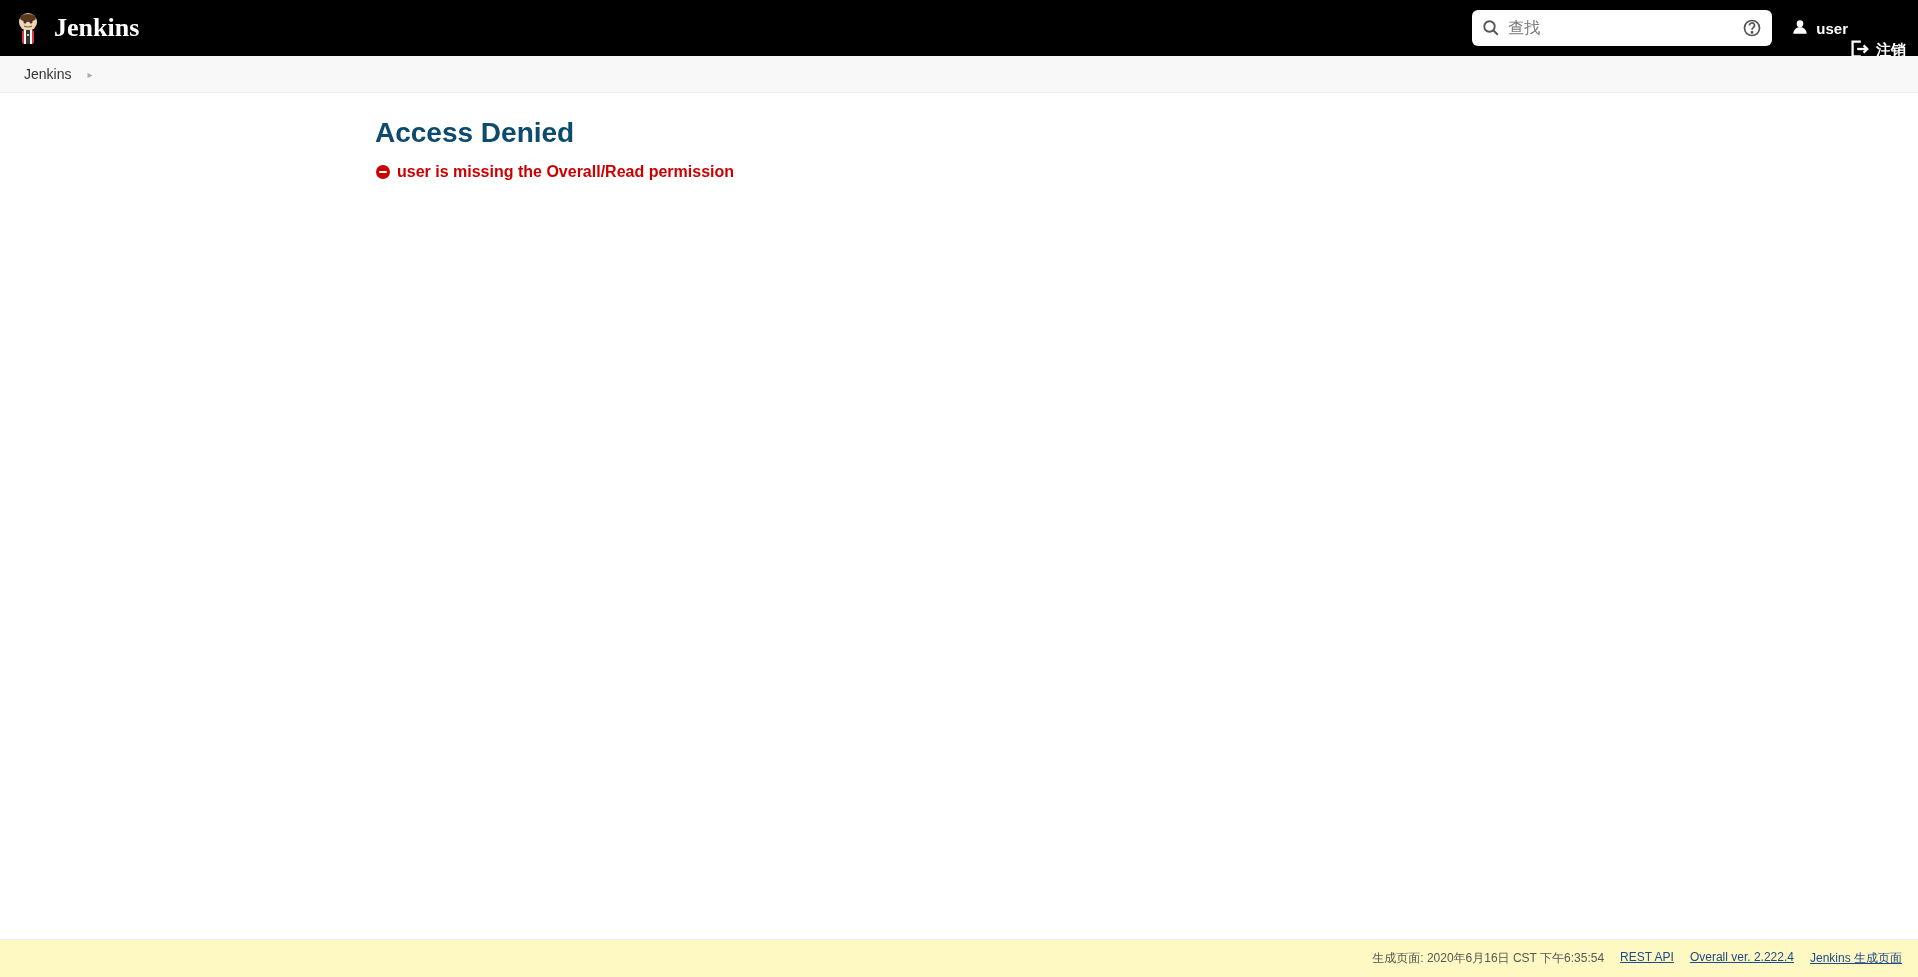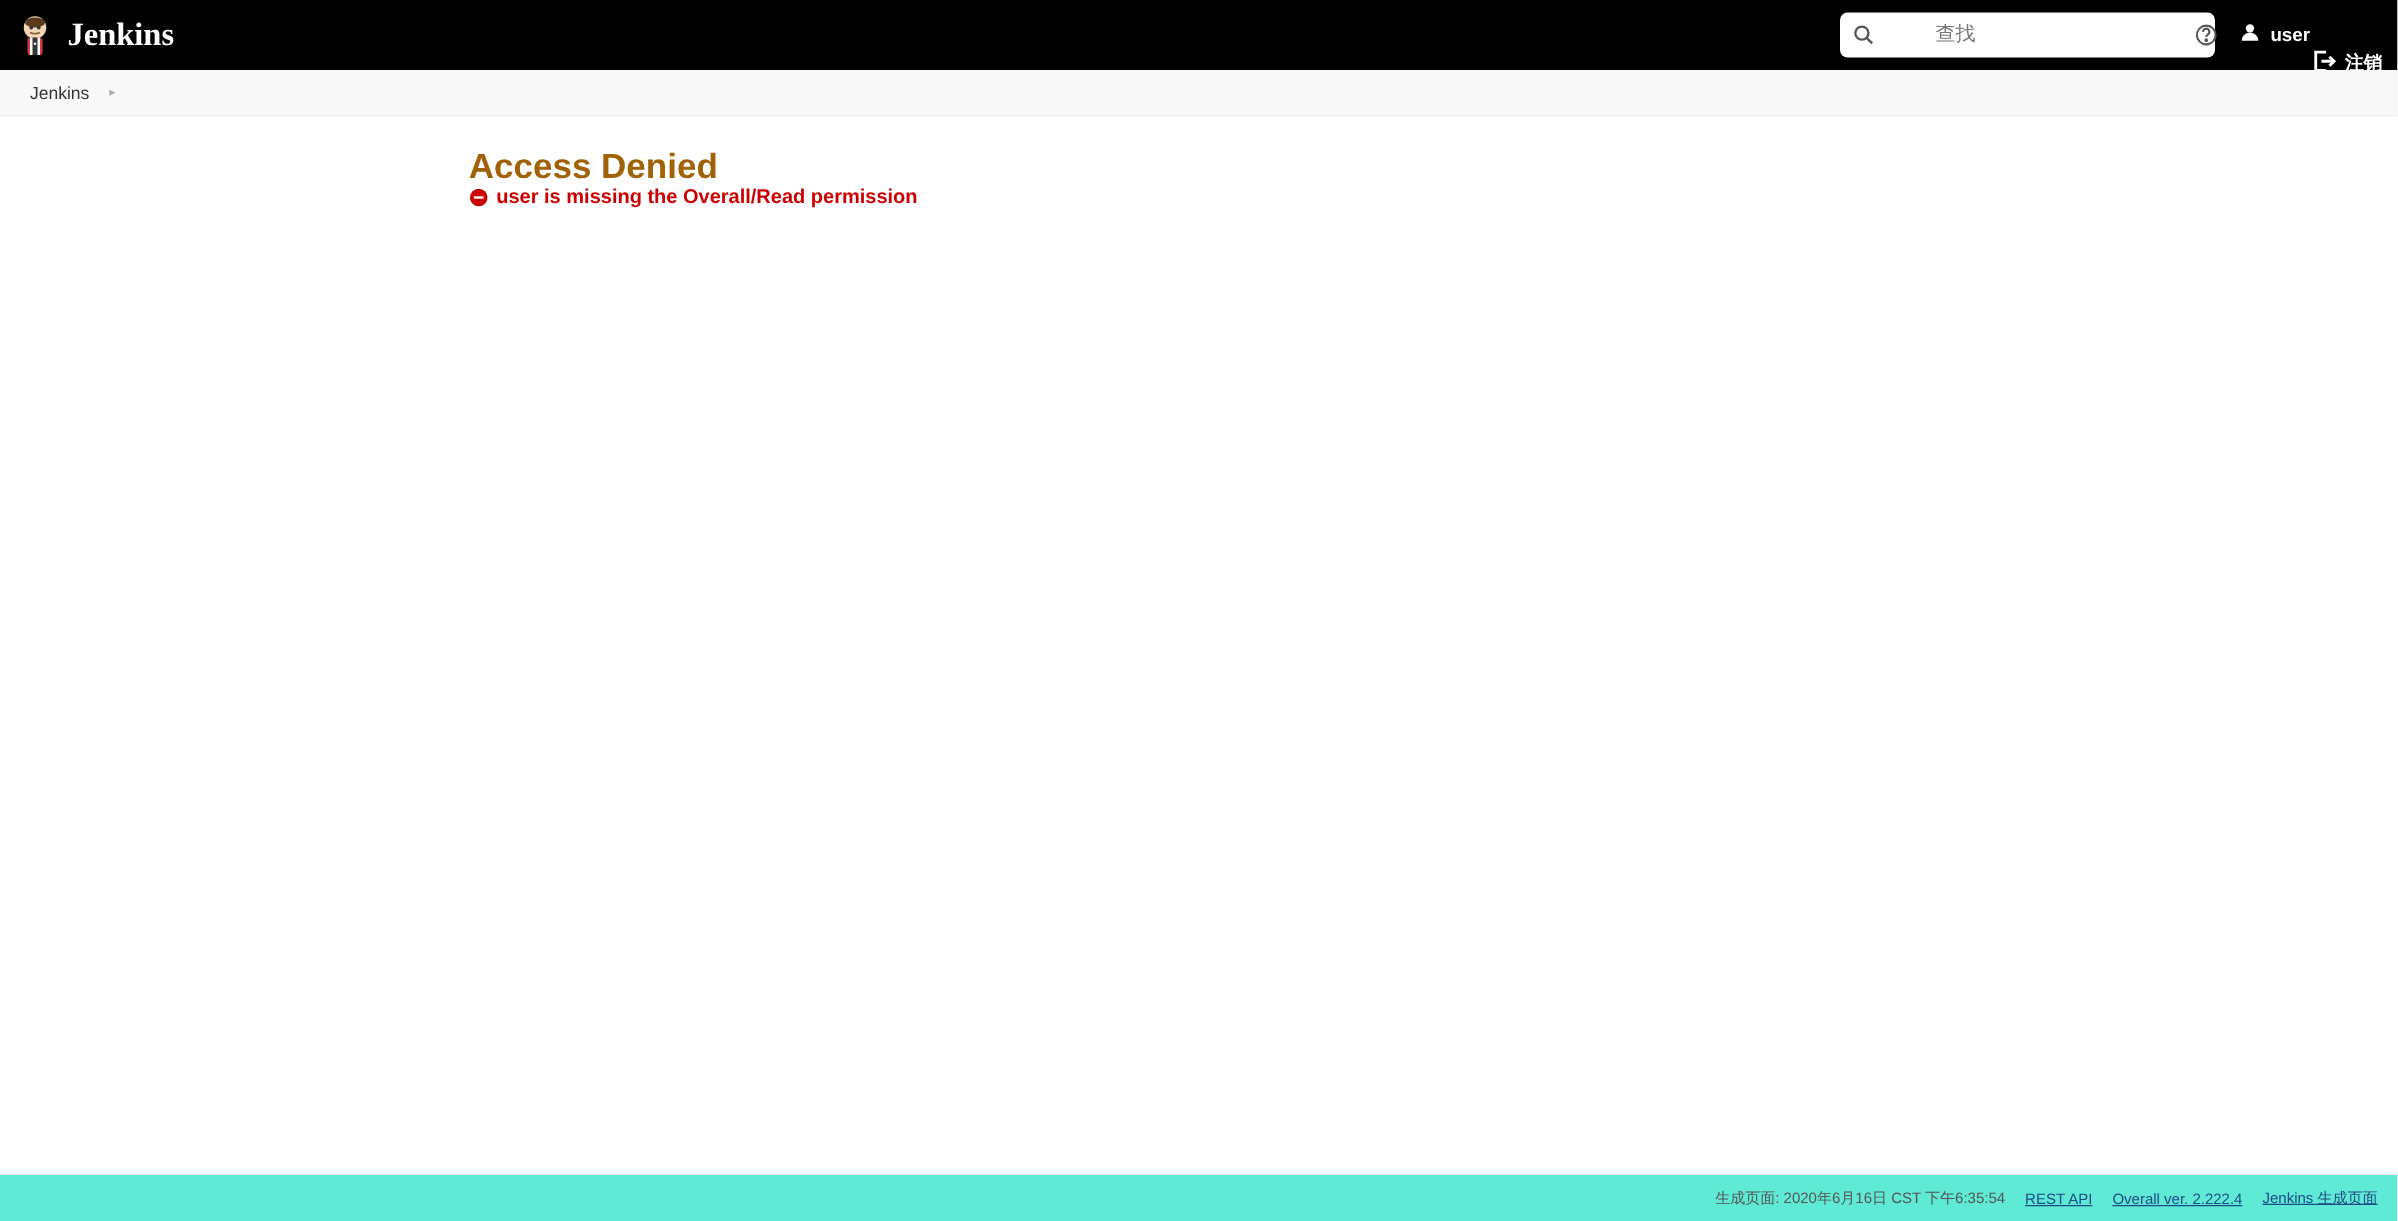--- a/index.html
+++ b/index.html
@@ -61,21 +61,20 @@
       display: flex;
       align-items: center;
     }
     .search-input {
       flex: 1;
       border: none;
       outline: none;
       font-size: 16px;
       color: #404040;
       background: transparent;
-      margin-left: 40px;
     }
     .search-input::placeholder {
       color: #777;
     }
     .help-icon {
       color: #555;
       display: flex;
       align-items: center;
       cursor: pointer;
     }
@@ -121,42 +120,43 @@
       flex: 1;
       padding: 24px 0 0 0;
     }
     .content {
       margin-left: 375px;
       max-width: 900px;
     }
     .page-title {
       font-size: 28px;
       font-weight: bold;
-      color: #a16207;
+      color: #0c4a6e;
+      margin-bottom: 14px;
     }
     .error-line {
       display: flex;
       align-items: center;
       gap: 6px;
       color: #cc0000;
       font-weight: bold;
       font-size: 16px;
     }
     .error-icon {
       display: flex;
       align-items: center;
     }
     
     .footer {
-      background: #5eead4;
+      background: #fef9c3;
       border-top: 1px solid #eee;
       padding: 10px 16px;
       display: flex;
       justify-content: flex-end;
-      align-items: center;
+      align-items: flex-start;
       gap: 16px;
       font-size: 12px;
       color: #555;
     }
     .footer-link {
       color: #204a87;
       text-decoration: underline;
       cursor: pointer;
     }
   </style>

